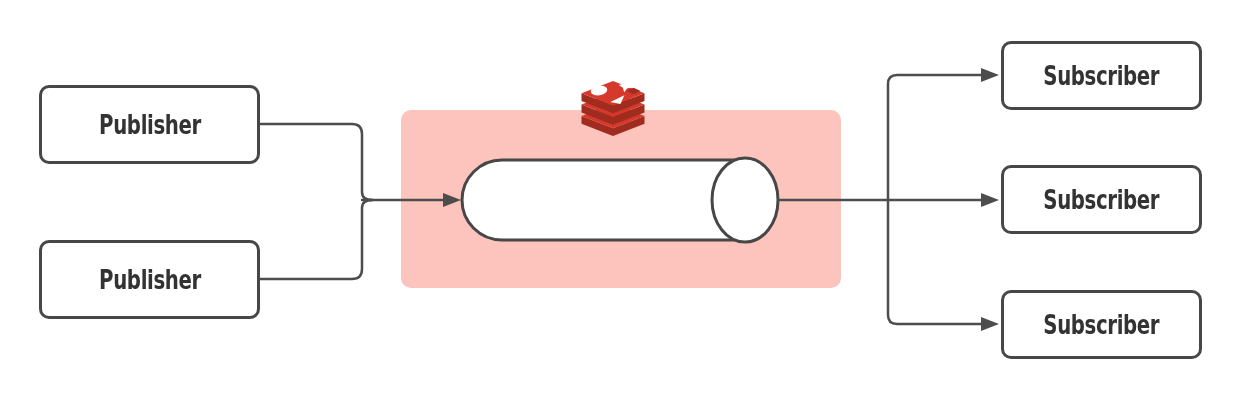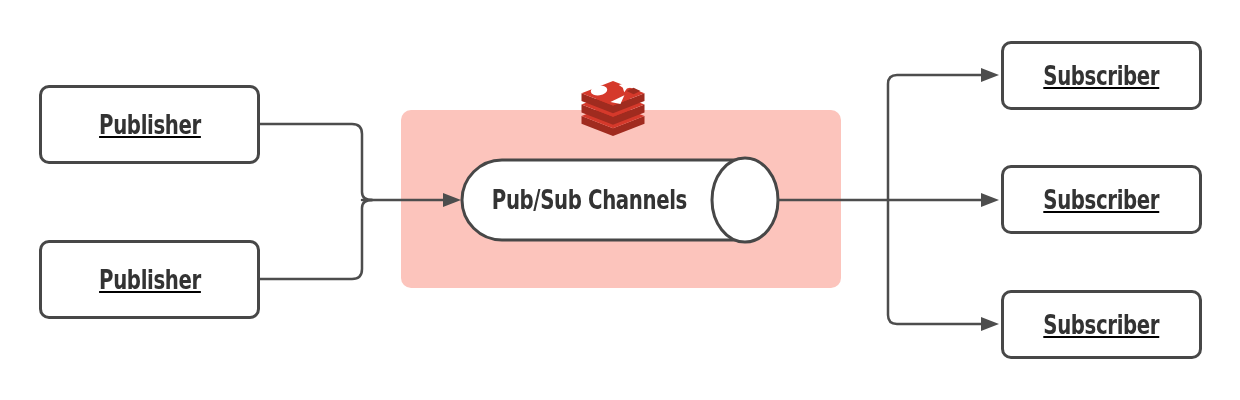--- a/index.html
+++ b/index.html
@@ -48,21 +48,20 @@
   .cyl-end-ellipse { fill: var(--node-bg, #fff); stroke: var(--node-border, #474747); stroke-width: 3; }
   .node {
     position: absolute;
     background: var(--node-bg, #fff);
     border: 3px solid var(--node-border, #474747);
     border-radius: 10px;
     display: flex;
     align-items: center;
     justify-content: center;
     z-index: 3;
-    text-decoration: underline;
   }
   .node-label, .cyl-label-text {
     font-weight: bold;
     font-size: 26px;
     color: var(--text-color, #333);
     transform: scaleX(0.76);
     transform-origin: center;
     white-space: nowrap;
     letter-spacing: -0.5px;
   }
@@ -122,23 +121,20 @@
     <polygon class="arrowhead" points="999,324 981,317 981,331"></polygon>
   </svg>
 
   <div class="node pub1">
     <span class="node-label">Publisher</span>
   </div>
   <div class="node pub2">
     <span class="node-label">Publisher</span>
   </div>
 
-  <div class="cyl-label">
-    <span class="cyl-label-text">Pub/Sub Channels</span>
-  </div>
 
   <svg class="redis-logo" viewBox="0 -2 80 66" aria-hidden="true">
 
     <path class="redis-dark" d="M4,40 L4,49 L40,63 L76,49 L76,40 L40,54 Z"></path>
     <polygon class="redis-bright" points="40,26 76,40 40,54 4,40"></polygon>
 
     <path class="redis-dark" d="M4,27 L4,36 L40,50 L76,36 L76,27 L40,41 Z"></path>
     <polygon class="redis-bright" points="40,13 76,27 40,41 4,27"></polygon>
 
     <path class="redis-dark" d="M4,14 L4,23 L40,37 L76,23 L76,14 L40,28 Z"></path>

